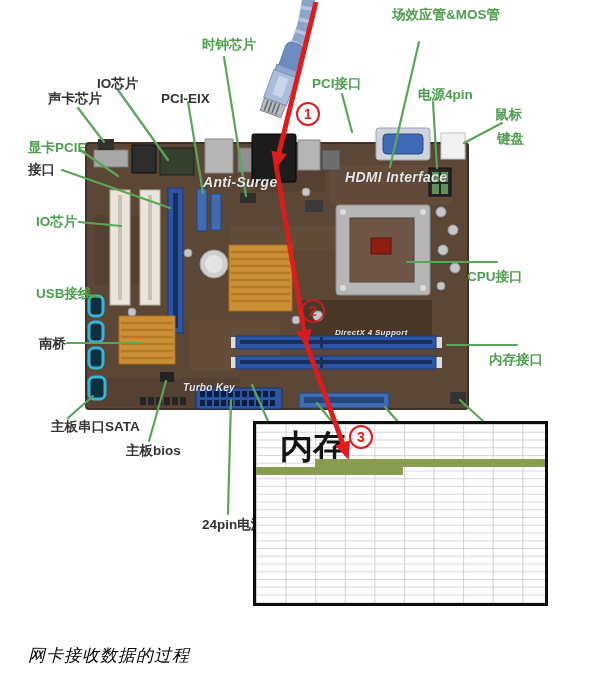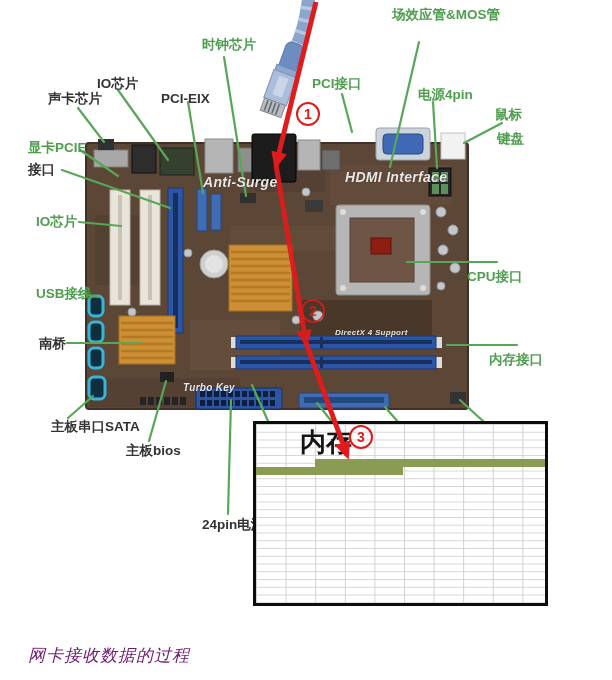--- a/index.html
+++ b/index.html
@@ -9,31 +9,31 @@
   .lbl{position:absolute;z-index:2;font-size:13.5px;font-weight:600;white-space:nowrap;line-height:1.1;}
   .lbl.green{color:#4f9d4f;}
   .lbl.dark{color:#333333;}
   .btext{position:absolute;z-index:2;color:#e8e8e8;font-weight:bold;font-style:italic;
          white-space:nowrap;letter-spacing:.3px;text-shadow:0 0 1px #2a2016;}
   .inset{position:absolute;z-index:3;left:253px;top:421px;width:289px;height:179px;
          border:3.5px solid #0d0d0d;background-color:#ffffff;
          background-image:linear-gradient(to right,#d0d0d0 1px,transparent 1px),
                           linear-gradient(to bottom,#d6d6d6 1px,transparent 1px);
          background-size:29.6px 7.75px;}
-  .inset-title{position:absolute;left:24px;top:1px;font-size:26px;font-weight:bold;color:#141414;margin-left:20px;}
+  .inset-title{position:absolute;left:24px;top:1px;font-size:33px;font-weight:bold;color:#141414;}
   .band{position:absolute;background:#8a9b52;}
   .band-a{left:59px;top:35px;width:230px;height:7.5px;}
   .band-b{left:0px;top:42.5px;width:147px;height:8px;}
   svg.overlay{position:absolute;left:0;top:0;z-index:4;pointer-events:none;}
   .step{position:absolute;z-index:5;width:20px;height:20px;border:2.5px solid #e01b1b;border-radius:50%;
         color:#e01b1b;font-size:14px;font-weight:bold;display:flex;align-items:center;justify-content:center;
         background:transparent;}
   .step.faded{opacity:.8;}
   .caption{position:absolute;z-index:2;left:28px;top:644px;font-size:17px;font-style:italic;
-           color:#701a75;letter-spacing:1px;}
+           color:#000000;letter-spacing:1px;}
 </style>
 </head>
 <body>
 
 <div class="stage">
 
   <svg class="base" width="612" height="680" viewBox="0 0 612 680">
     <defs>
       <marker id="ah" markerUnits="userSpaceOnUse" markerWidth="18" markerHeight="16" refX="13" refY="8" orient="auto">
         <path d="M0,0 L18,8 L0,16 Z" fill="#e01b1b"></path>

